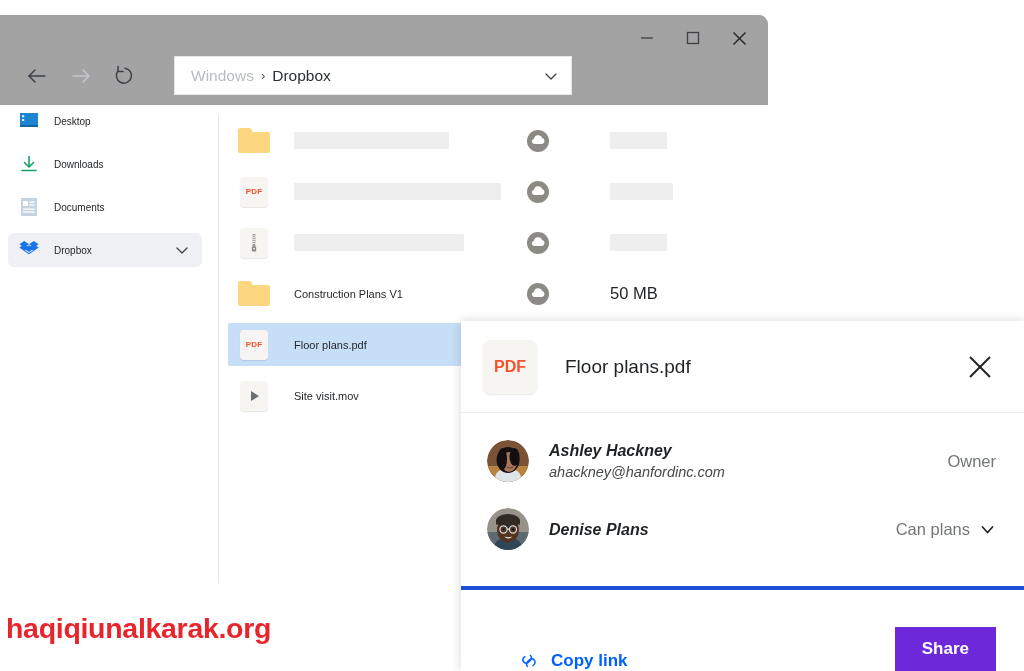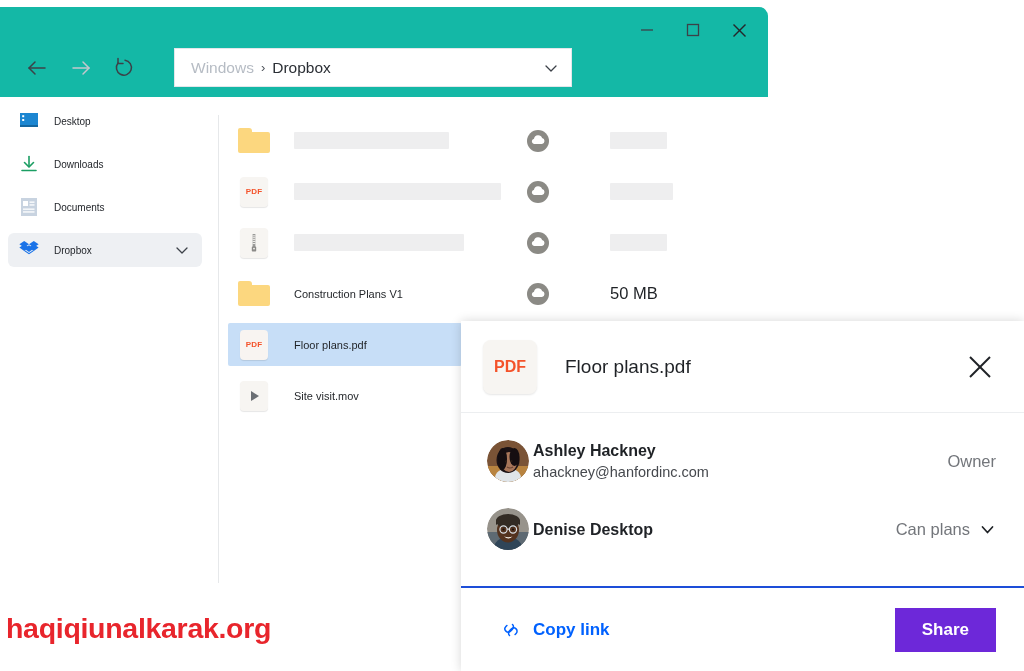--- a/index.html
+++ b/index.html
@@ -18,24 +18,24 @@
   
   #explorer-window {
     position: absolute;
     left: 0; top: 0;
     width: 768px;
     height: 671px;
     background: #ffffff;
   }
   #window-chrome {
     position: absolute;
-    left: 0; top: 7px;
+    left: 0; top: 15px;
     width: 768px;
     height: 90px;
-    background: #14b8a6;
+    background: #a3a3a3;
     border-top-right-radius: 9px;
   }
   #window-controls {
     position: absolute;
     right: 6px; top: 6px;
     display: flex;
     align-items: center;
     height: 34px;
   }
   .win-btn {
@@ -274,21 +274,21 @@
     padding: 0 28px 0 26px;
     box-sizing: border-box;
   }
   .avatar {
     width: 42px; height: 42px;
     border-radius: 50%;
     flex: none;
     overflow: hidden;
     position: relative;
   }
-  .member-text { margin-left: 4px; }
+  .member-text { margin-left: 20px; font-style: italic; }
   .member-name {
     font-size: 16px;
     font-weight: bold;
     color: #1f2226;
     line-height: 21px;
   }
   .member-email {
     font-size: 14.5px;
     color: #46494e;
     line-height: 20px;
@@ -301,25 +301,25 @@
     display: flex;
     align-items: center;
   }
   .member-role .role-chev { margin-left: 9px; display: flex; }
 
   #panel-footer {
     position: absolute;
     left: 0; bottom: 0;
     width: 563px;
     height: 85px;
-    border-top: 2px solid #1d4ed8;
+    border-top: 4px solid #1d4ed8;
     box-sizing: border-box;
     display: flex;
-    align-items: center;
-    padding: 0 28px 0 40px;
+    align-items: flex-end;
+    padding: 0 28px 0 58px;
   }
   #copy-link {
     display: flex;
     align-items: center;
     color: #0061fe;
     font-size: 17px;
     font-weight: bold;
   }
   #copy-link .link-ico { margin-right: 12px; display: flex; }
   #share-button {
@@ -644,21 +644,21 @@
             <circle cx="16.5" cy="21.5" r="3.6" fill="none" stroke="#d8dde2" stroke-width="1.2"></circle>
             <circle cx="26" cy="21.5" r="3.6" fill="none" stroke="#d8dde2" stroke-width="1.2"></circle>
             <line x1="20.1" y1="21.2" x2="22.4" y2="21.2" stroke="#d8dde2" stroke-width="1.2"></line>
             <circle cx="16.5" cy="21.5" r="1.1" fill="#1a100a"></circle>
             <circle cx="26" cy="21.5" r="1.1" fill="#1a100a"></circle>
             <path d="M17 28.5 q4.5 4 8.5 0 q-4 1.6 -8.5 0 z" fill="#f3efe9"></path>
           </g>
         </svg>
       </span>
       <span class="member-text">
-        <span class="member-name" style="display:block;">Denise Desktop</span>
+        <span class="member-name" style="display:block;">Denise Plans</span>
       </span>
       <span class="member-role">
         <span>Can plans</span>
         <span class="role-chev">
           <svg width="17" height="17" viewBox="0 0 17 17" fill="none" stroke="#1f2226" stroke-width="1.7" stroke-linecap="round" stroke-linejoin="round">
               <polyline points="3.5,6 8.5,11.5 13.5,6"></polyline>
             </svg>
         </span>
       </span>
     </div>

